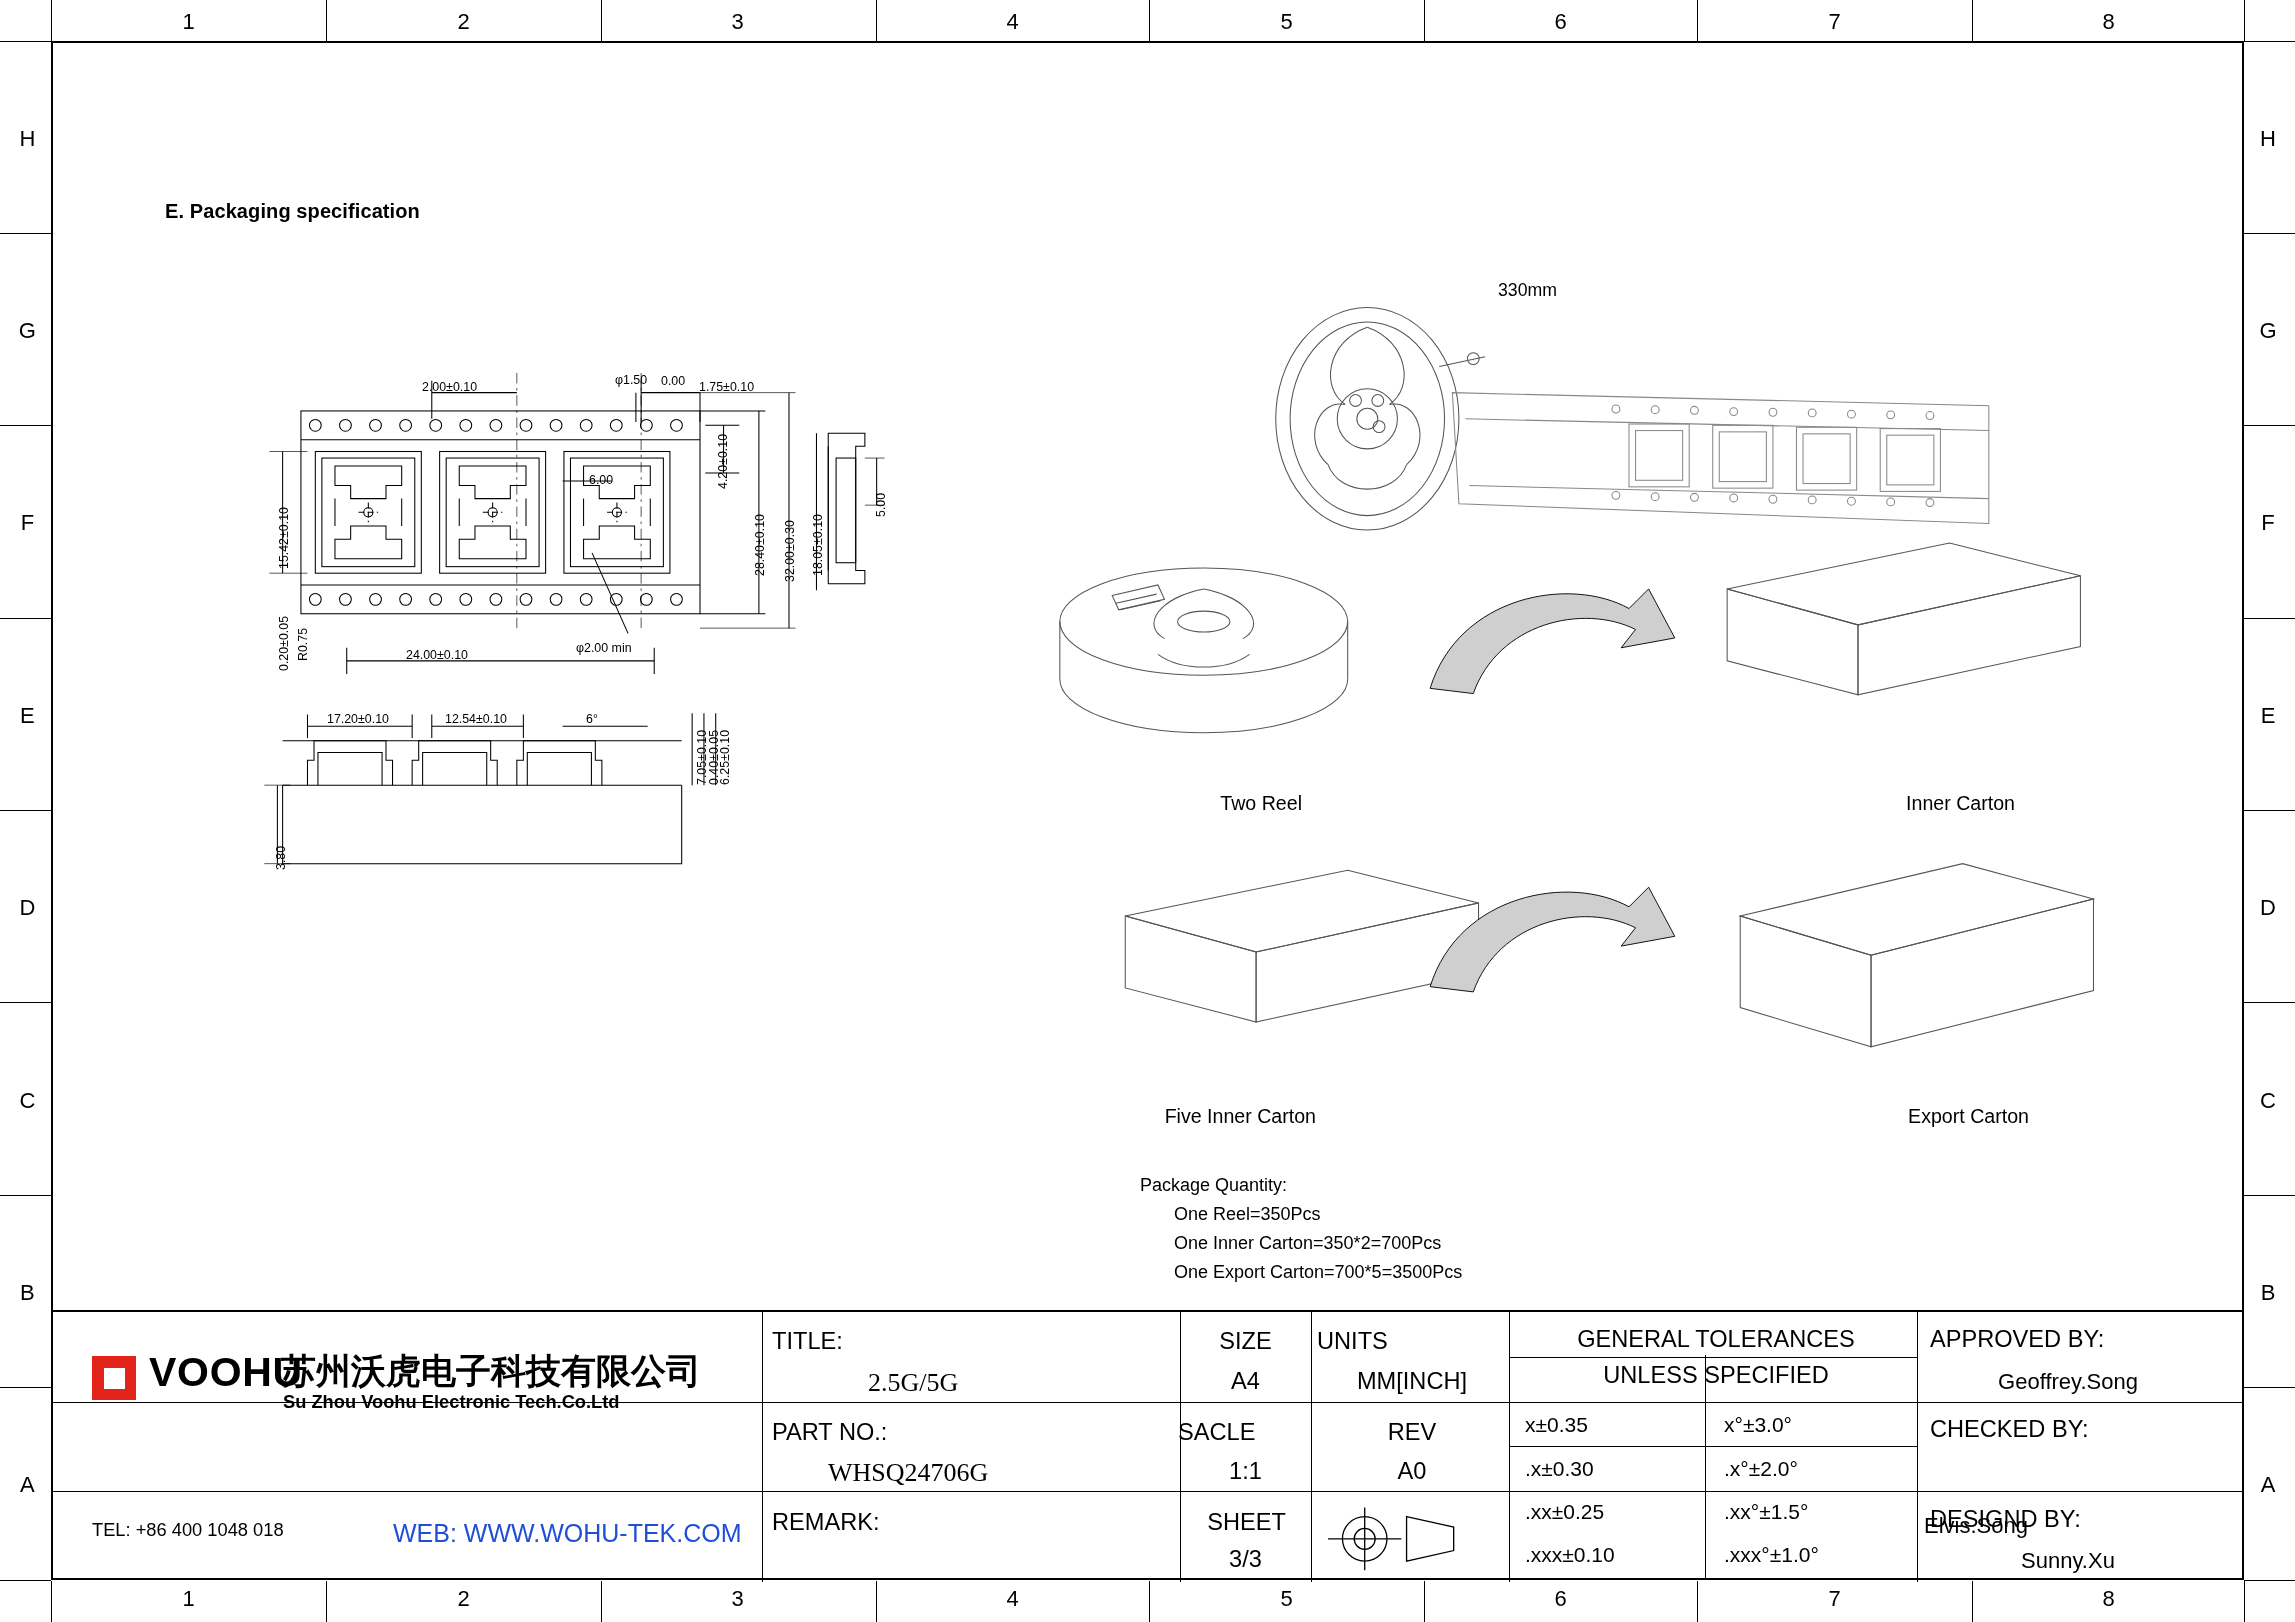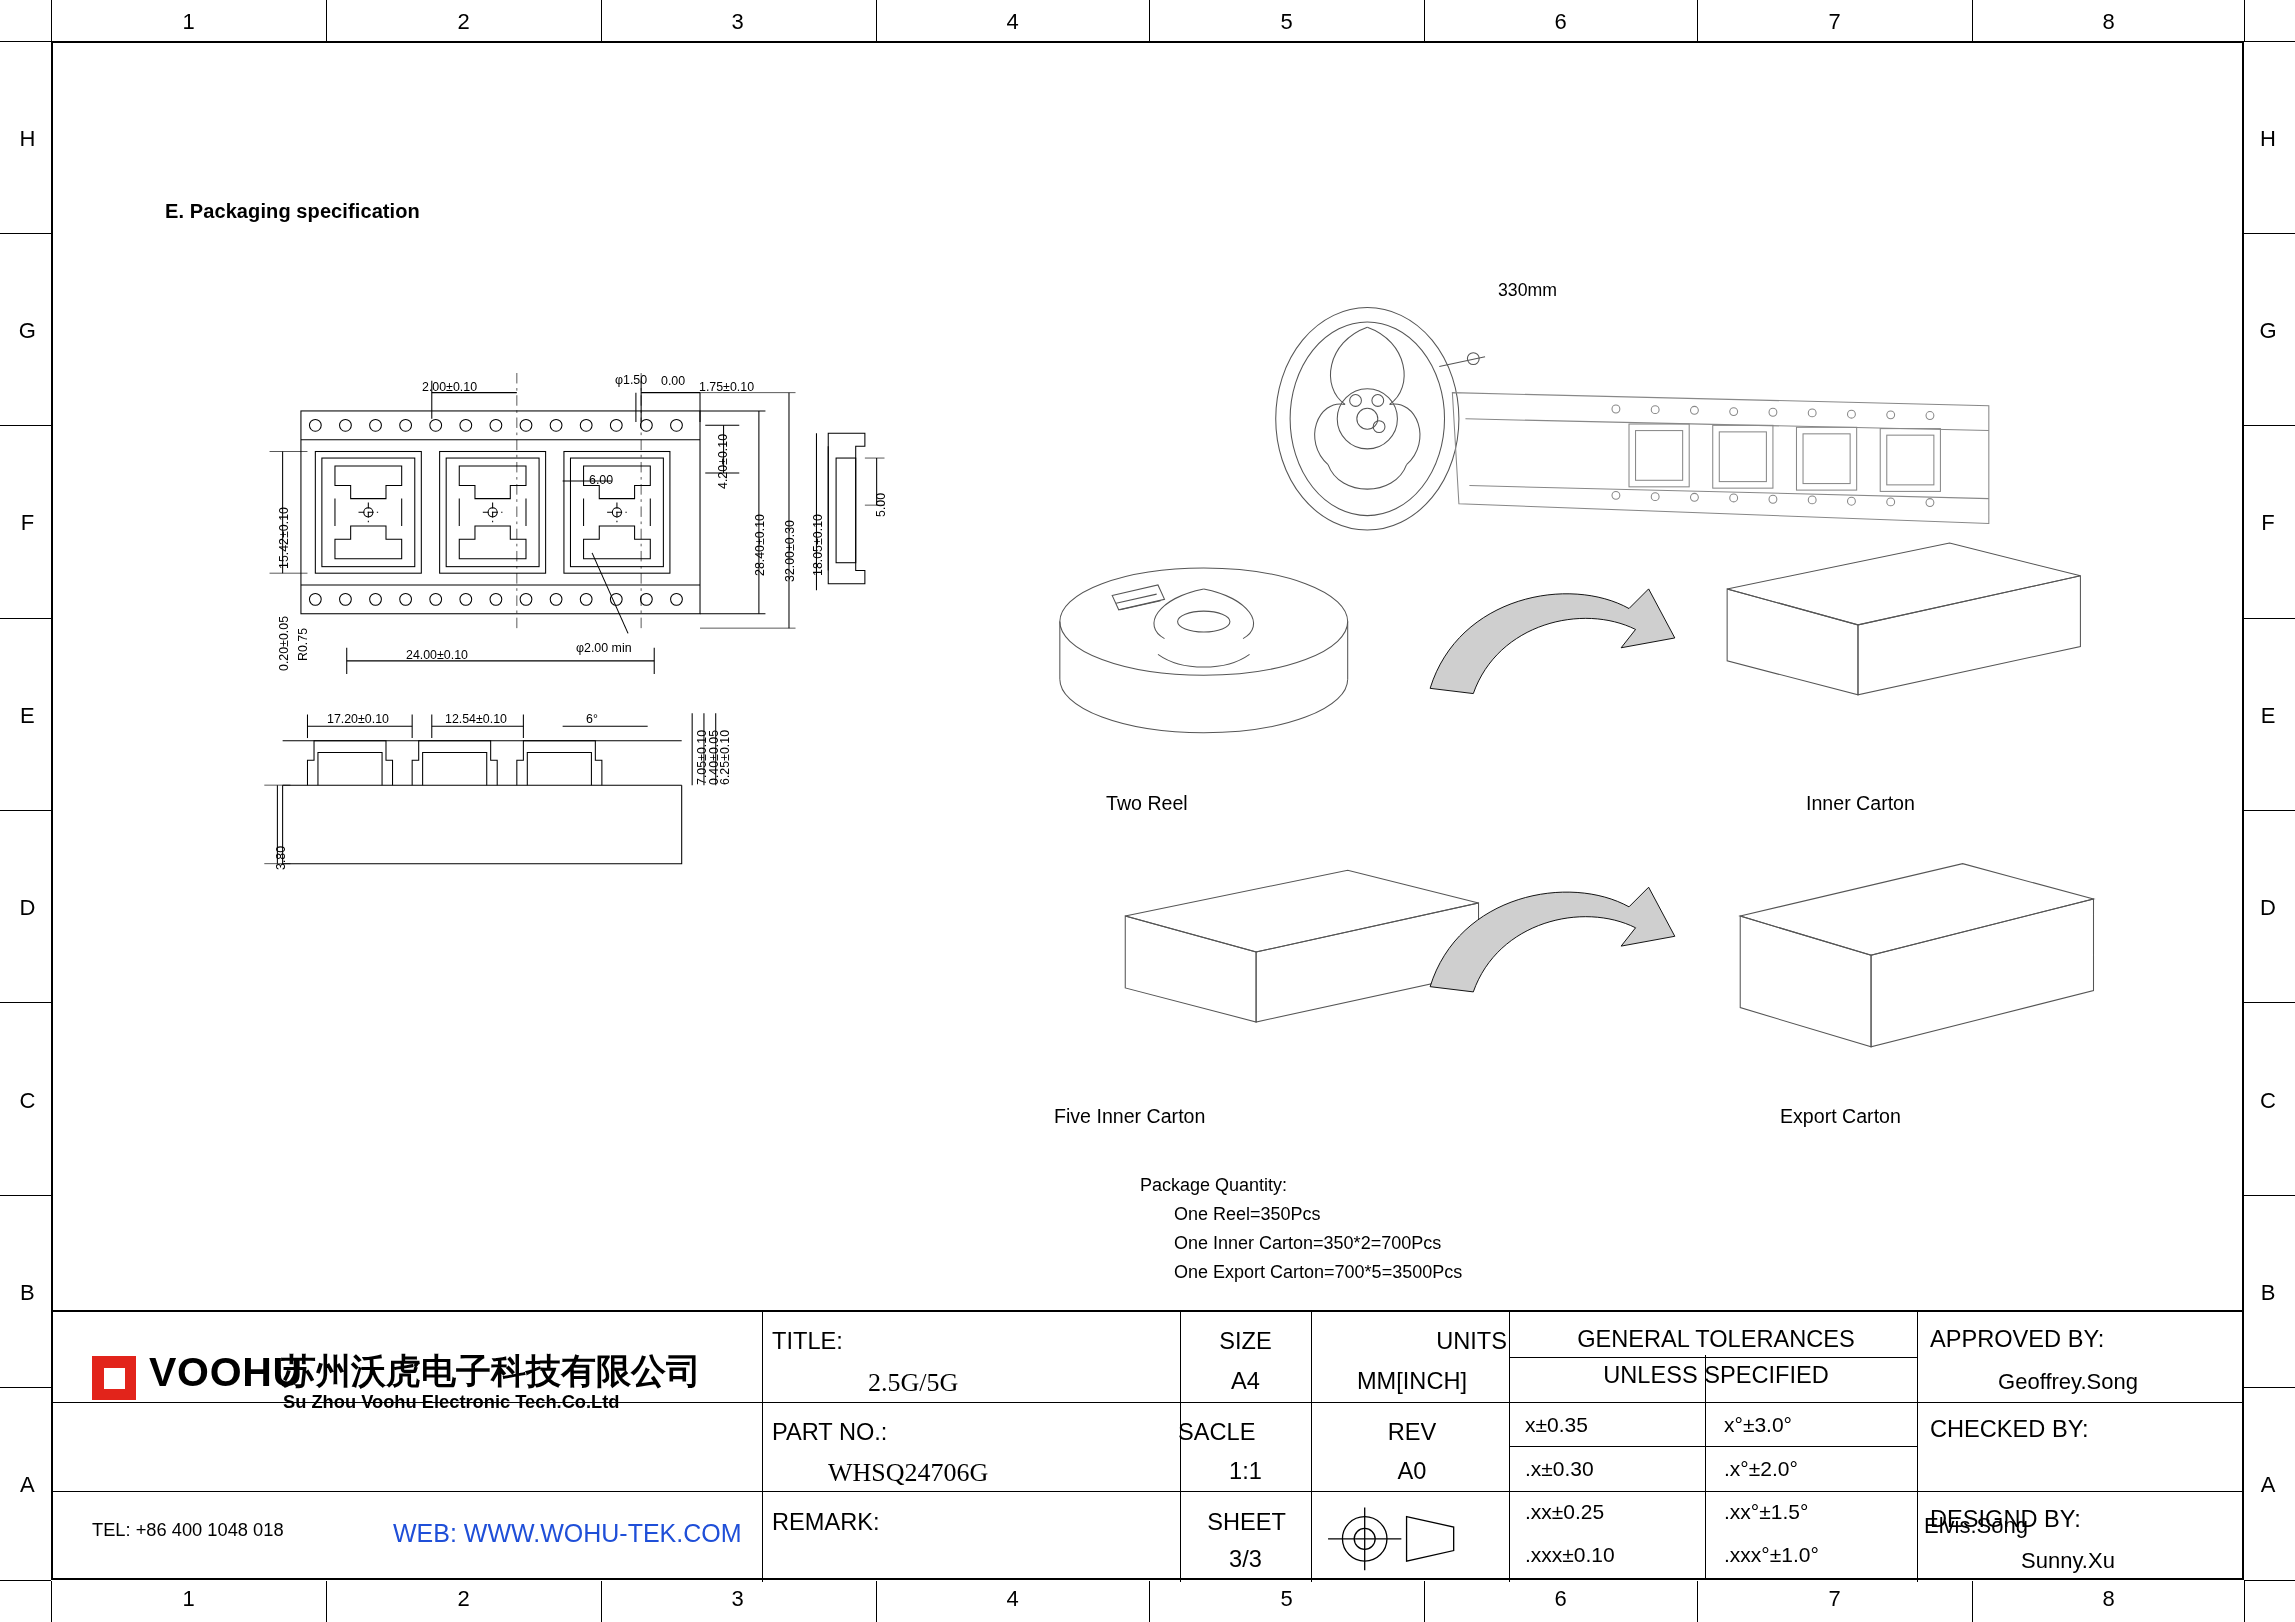--- a/index.html
+++ b/index.html
@@ -17,21 +17,21 @@
   .colnum{position:absolute;font-size:22px;text-align:center;width:39px;}
   .rownum{position:absolute;font-size:22px;text-align:center;width:26px;}
 
   
   .sect-title{position:absolute;left:165px;top:200px;font-size:20px;font-weight:bold;letter-spacing:0.1px;}
 
   
   .draw{position:absolute;left:0;top:0;width:2295px;height:1622px;pointer-events:none;}
 
   
-  .artlabel{position:absolute;font-size:19.6px;text-align:left;}
+  .artlabel{position:absolute;font-size:19.6px;text-align:right;}
 
   .pkgqty{position:absolute;font-size:18px;line-height:1.62;}
   .pkgqty .ind{padding-left:34px;}
 
   
   .tb{position:absolute;left:51px;top:1310px;width:2193px;height:270px;box-sizing:border-box;border-top:2px solid #000;}
   .tb .v{position:absolute;top:0;width:1.3px;height:270px;background:#000;}
   .tb .h{position:absolute;height:1.3px;background:#000;}
 
   .logo-red{position:absolute;left:92px;top:1356px;width:44px;height:44px;background:#e2241b;}
@@ -431,21 +431,21 @@
   <div style="position:absolute;left:828px;top:1458px;font-size:26px;font-family:'Liberation Serif',serif">WHSQ24706G</div>
   <div style="position:absolute;left:772px;top:1509px;font-size:23.6px">REMARK:</div>
 
   <div style="position:absolute;left:1180px;top:1328px;width:131px;text-align:center;font-size:23.6px">SIZE</div>
   <div style="position:absolute;left:1180px;top:1368px;width:131px;text-align:center;font-size:23.6px">A4</div>
   <div style="position:absolute;left:1178px;top:1419px;width:137px;text-align:left;font-size:23.6px">SACLE</div>
   <div style="position:absolute;left:1180px;top:1458px;width:131px;text-align:center;font-size:23.6px">1:1</div>
   <div style="position:absolute;left:1178px;top:1509px;width:137px;text-align:center;font-size:23.6px">SHEET</div>
   <div style="position:absolute;left:1180px;top:1546px;width:131px;text-align:center;font-size:23.6px">3/3</div>
 
-  <div style="position:absolute;left:1317px;top:1328px;width:190px;text-align:right;font-size:23.6px">UNITS</div>
+  <div style="position:absolute;left:1317px;top:1328px;width:190px;text-align:left;font-size:23.6px">UNITS</div>
   <div style="position:absolute;left:1317px;top:1368px;width:190px;text-align:center;font-size:23.6px">MM[INCH]</div>
   <div style="position:absolute;left:1317px;top:1419px;width:190px;text-align:center;font-size:23.6px">REV</div>
   <div style="position:absolute;left:1317px;top:1458px;width:190px;text-align:center;font-size:23.6px">A0</div>
 
   <div style="position:absolute;left:1513px;top:1326px;width:406px;text-align:center;font-size:23.6px">GENERAL TOLERANCES</div>
   <div style="position:absolute;left:1513px;top:1362px;width:406px;text-align:center;font-size:23.6px">UNLESS SPECIFIED</div>
   <div class="tol" style="left:1525px;top:1413px">x±0.35</div>
   <div class="tol" style="left:1724px;top:1413px">x°±3.0°</div>
   <div class="tol" style="left:1525px;top:1457px">.x±0.30</div>
   <div class="tol" style="left:1724px;top:1457px">.x°±2.0°</div>

